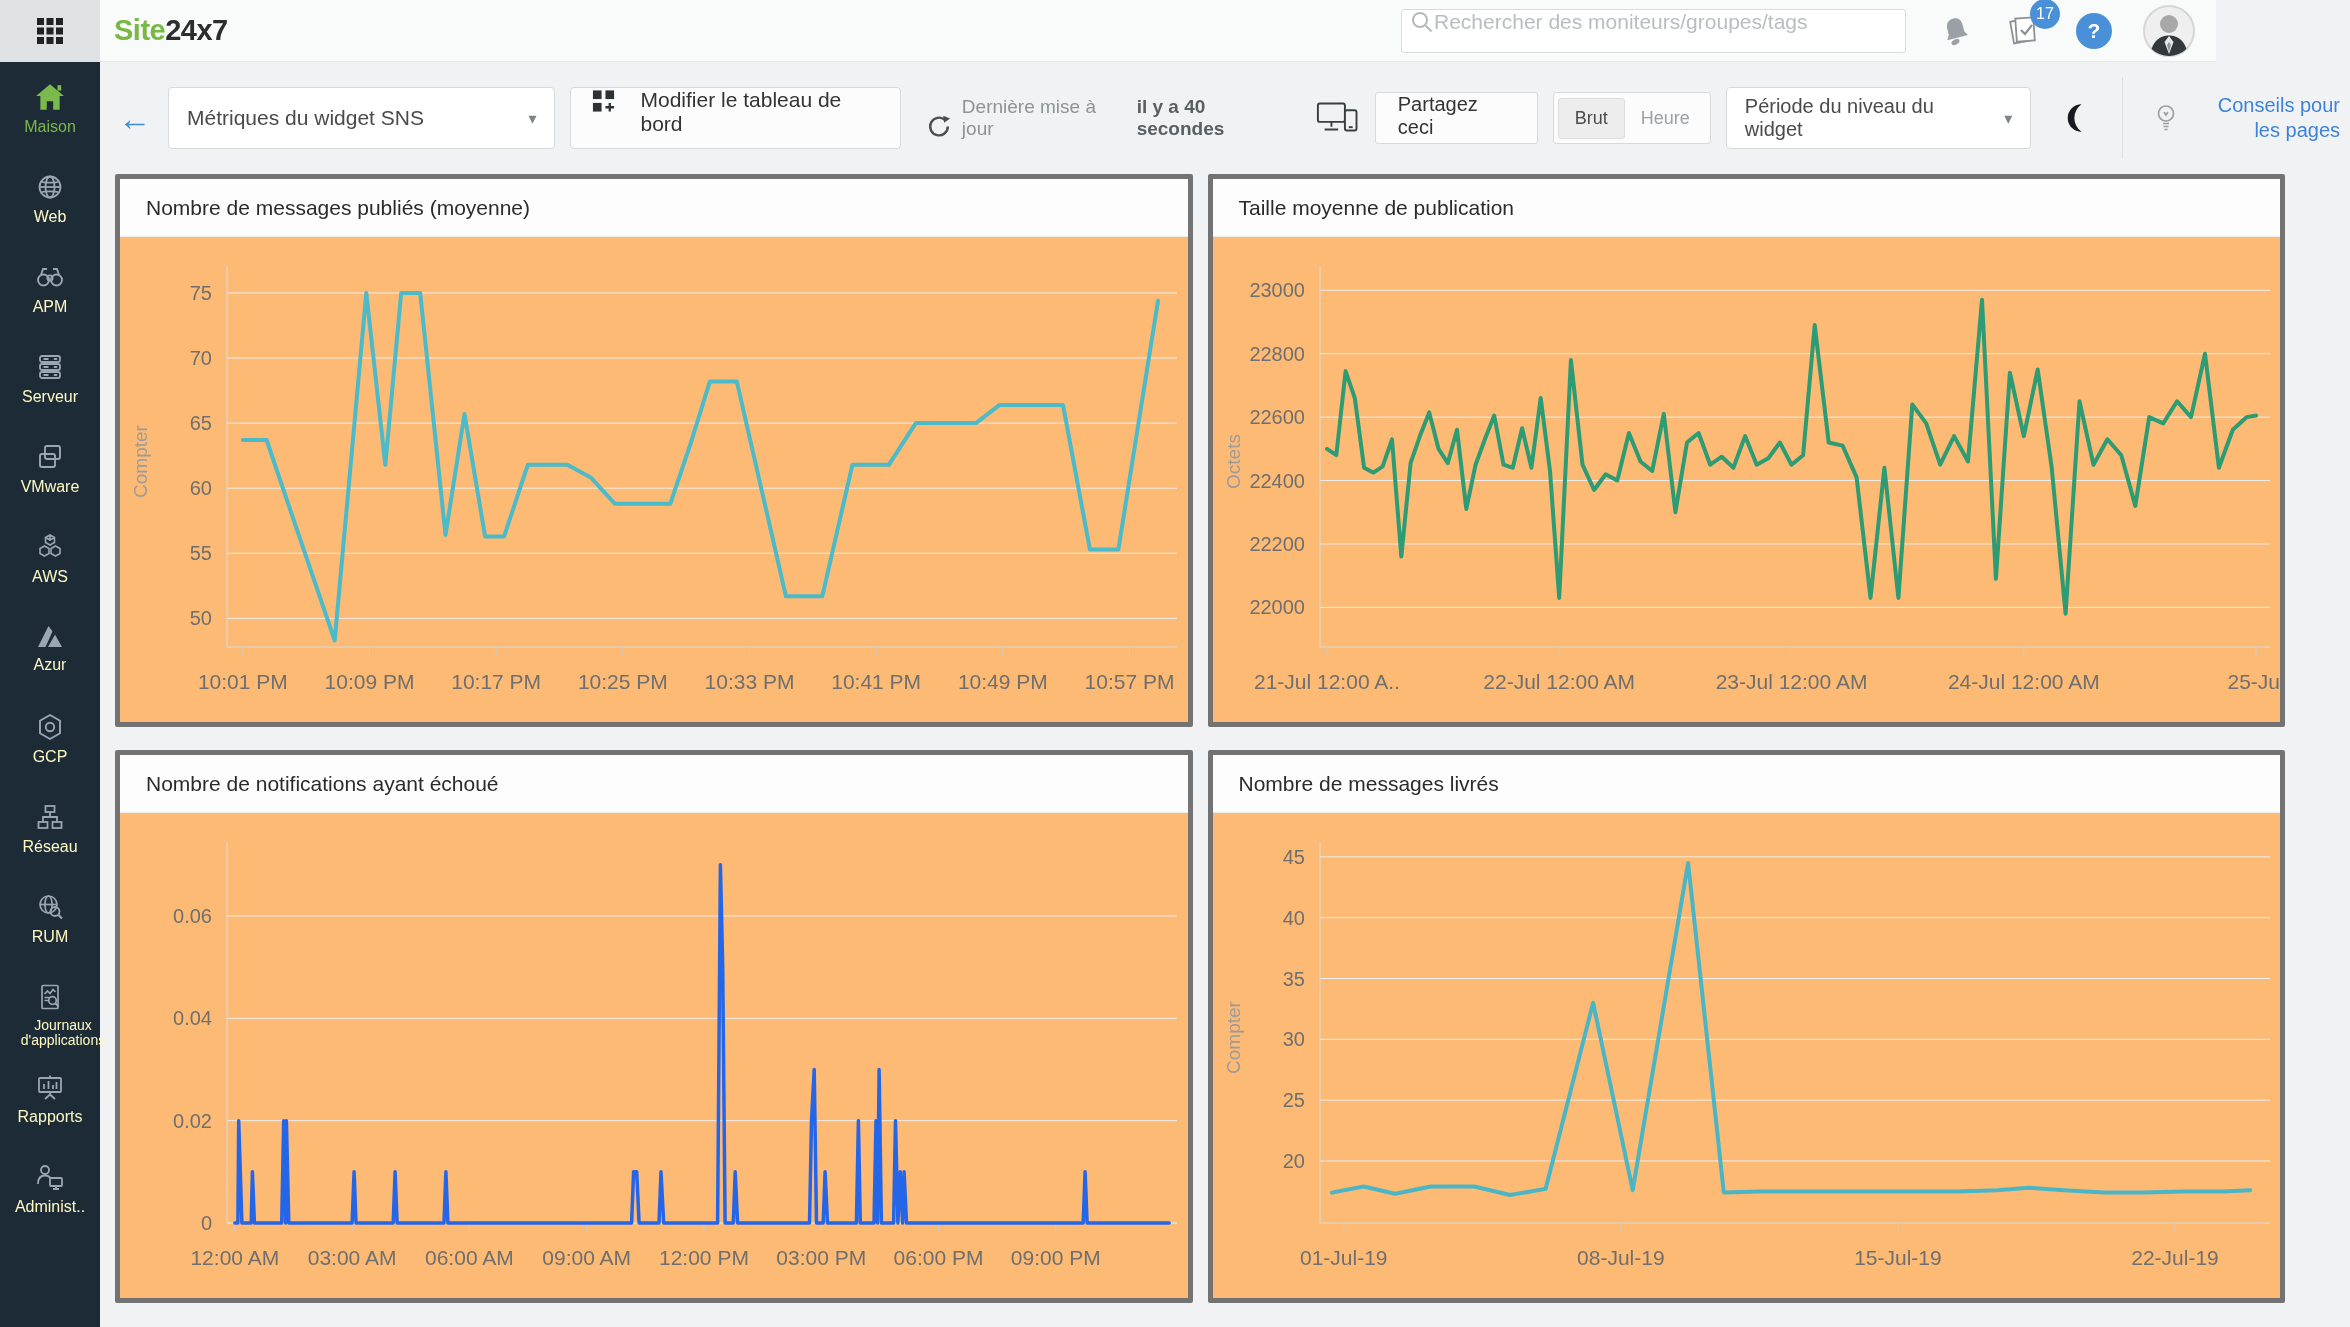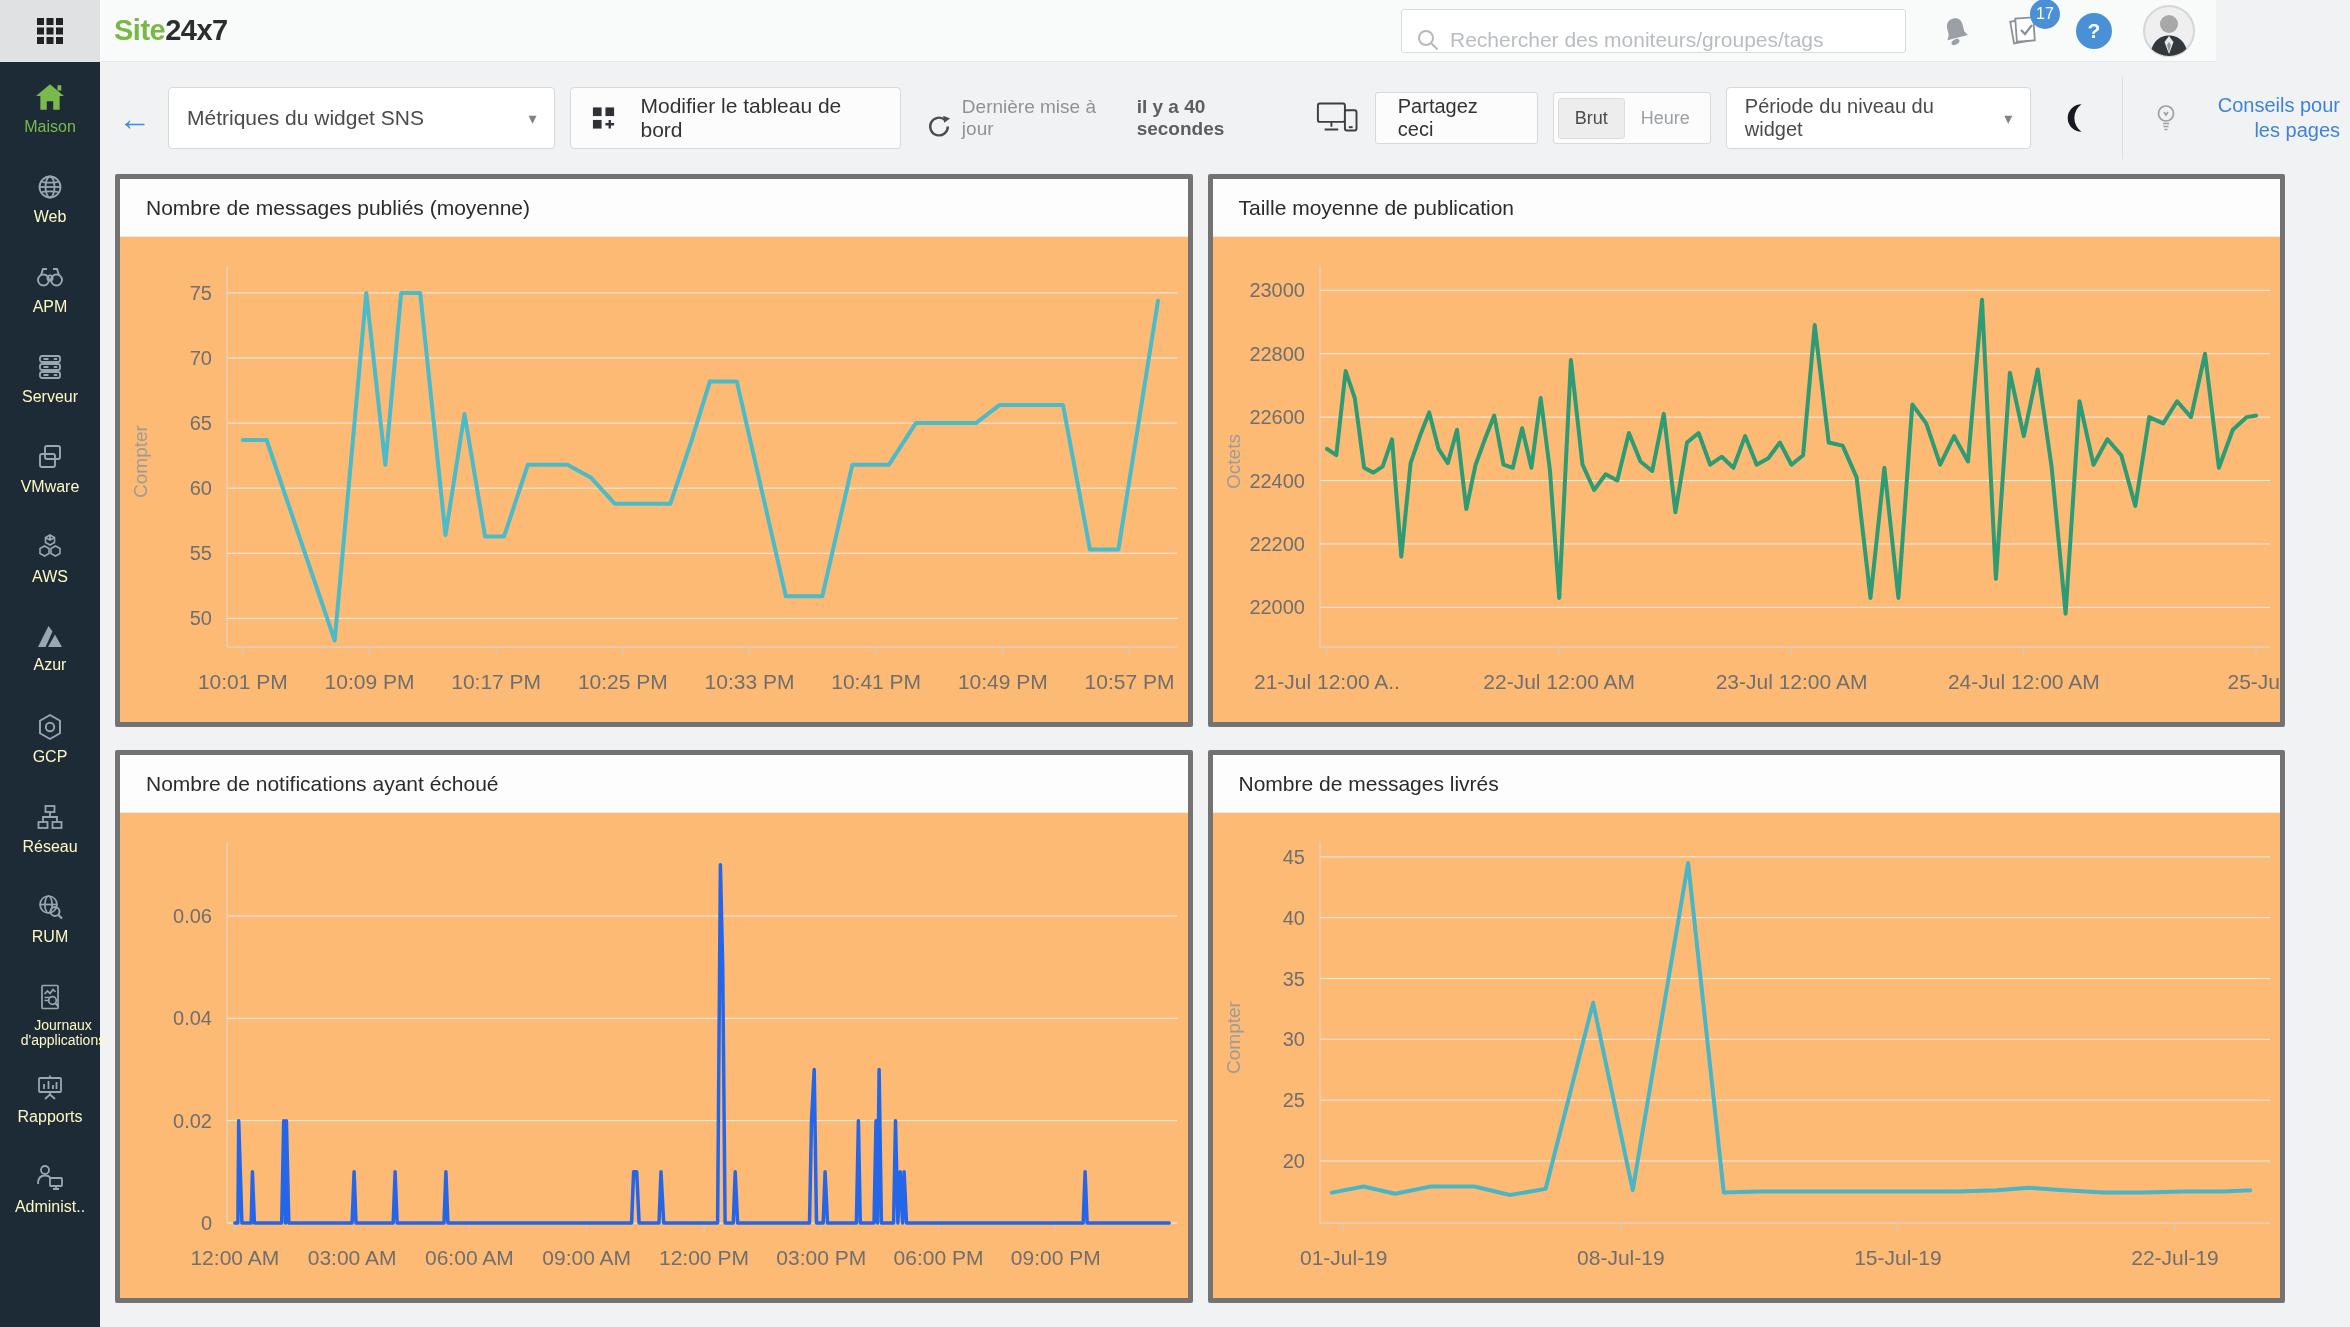--- a/index.html
+++ b/index.html
@@ -9,21 +9,21 @@
 
   
   .topbar { position:absolute; top:0; left:0; width:2216px; height:62px;
             background:#f9fafa; border-bottom:1px solid #e5e7e8; display:flex; align-items:center; z-index:5; }
   .appgrid { width:100px; height:62px; background:#dfe1e2; display:flex; align-items:center;
              justify-content:center; cursor:pointer; flex:0 0 auto; }
   .logo { margin-left:14px; font-size:29px; font-weight:700; letter-spacing:-0.5px; }
   .logo .g { color:#7ab845; } .logo .k { color:#2b2d2e; }
   .tb-spacer { flex:1; }
   .search { width:505px; height:44px; background:#fff; border:1px solid #d9dbdc; border-radius:3px;
-            display:flex; align-items:flex-end; padding:0 14px; gap:10px; }
+            display:flex; align-items:flex-start; padding:0 8px; }
   .search input { border:none; outline:none; flex:1; font-size:21px; color:#555;
                   font-family:"Liberation Sans", sans-serif; background:transparent; }
   .search input::placeholder { color:#b9bdc0; }
   .tb-icons { display:flex; align-items:center; gap:30px; margin:0 20px 0 32px; }
   .taskwrap { position:relative; }
   .badge { position:absolute; top:-9px; right:-14px; width:30px; height:30px; border-radius:50%;
            background:#4a90d8; color:#fff; font-size:16px; display:flex; align-items:center;
            justify-content:center; }
   .help { width:36px; height:36px; border-radius:50%; background:#4a90d8; color:#fff; font-size:21px;
           font-weight:700; display:flex; align-items:center; justify-content:center; cursor:pointer; }
@@ -42,21 +42,21 @@
   .toolbar { position:absolute; top:62px; left:100px; width:2250px; height:112px;
              display:flex; align-items:center; padding:0 10px 0 18px; gap:15px; }
   .back { font-size:33px; color:#3f8cdb; cursor:pointer; line-height:1; margin-right:2px; }
   .select { height:62px; background:#fff; border:1px solid #d7d9da; border-radius:4px;
             display:flex; align-items:center; justify-content:space-between; padding:0 18px;
             font-size:21px; color:#4a4a4a; cursor:pointer; }
   .sel-1 { width:400px; }
   .sel-2 { width:315px; font-size:20px; }
   .caret { color:#7f8488; font-size:16px; margin-left:14px; }
   .btn { background:#fcfcfc; border:1px solid #d7d9da; border-radius:4px; display:flex;
-         align-items:center; gap:24px; color:#333; cursor:pointer; }
+         align-items:flex-start; gap:24px; color:#333; cursor:pointer; }
   .btn-edit { height:62px; padding:0 20px; font-size:21px; }
   .btn-share { height:52px; padding:0 22px; font-size:20px; border-radius:3px; }
   .refresh-row { display:flex; align-items:flex-end; gap:10px; margin-left:10px; }
   .upd-label { font-size:19px; color:#8e9398; }
   .upd-value { font-size:19px; font-weight:700; color:#5a5f63; }
   .toggle { height:52px; background:#fcfcfc; border:1px solid #d7d9da; border-radius:3px;
             display:flex; align-items:center; padding:0 4px; }
   .seg { font-size:18px; padding:9px 16px; cursor:pointer; }
   .seg.on { background:#ededee; border:1px solid #dcdddd; border-radius:3px; color:#4b4b4b; }
   .seg.off { color:#9aa0a4; }

